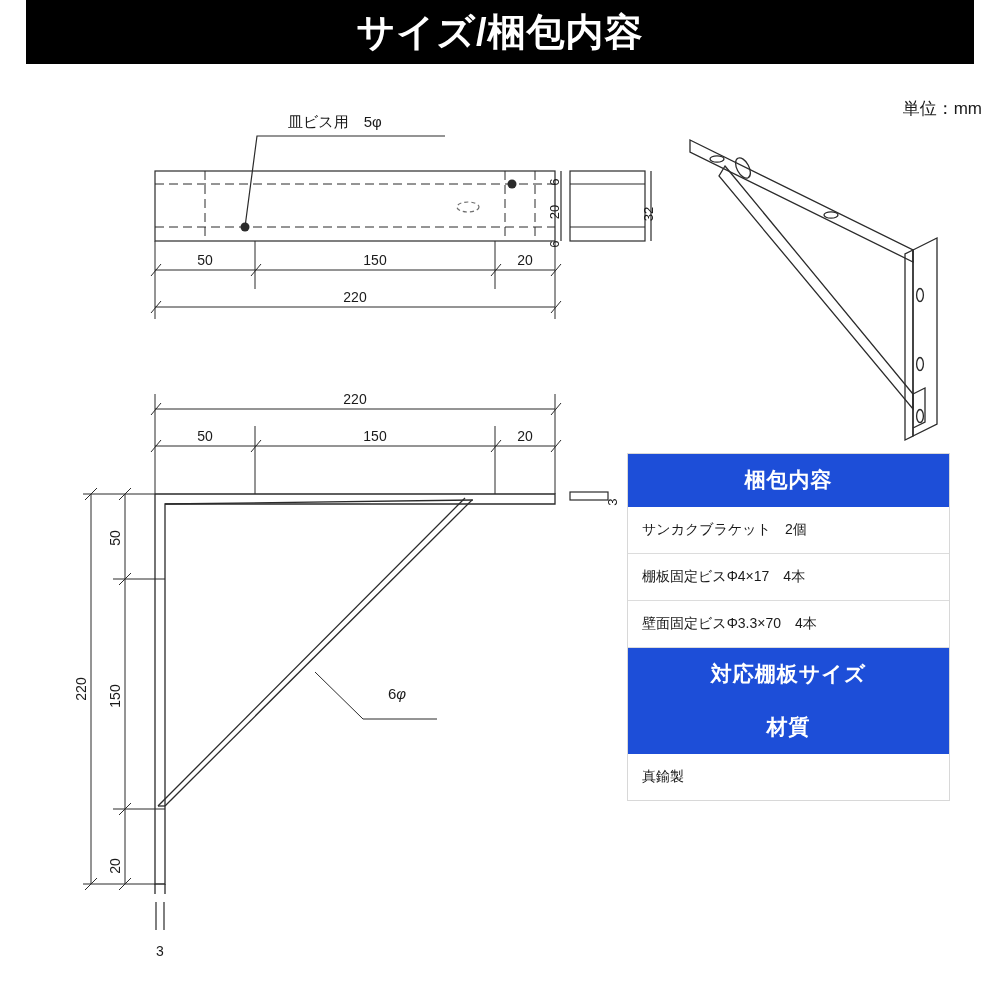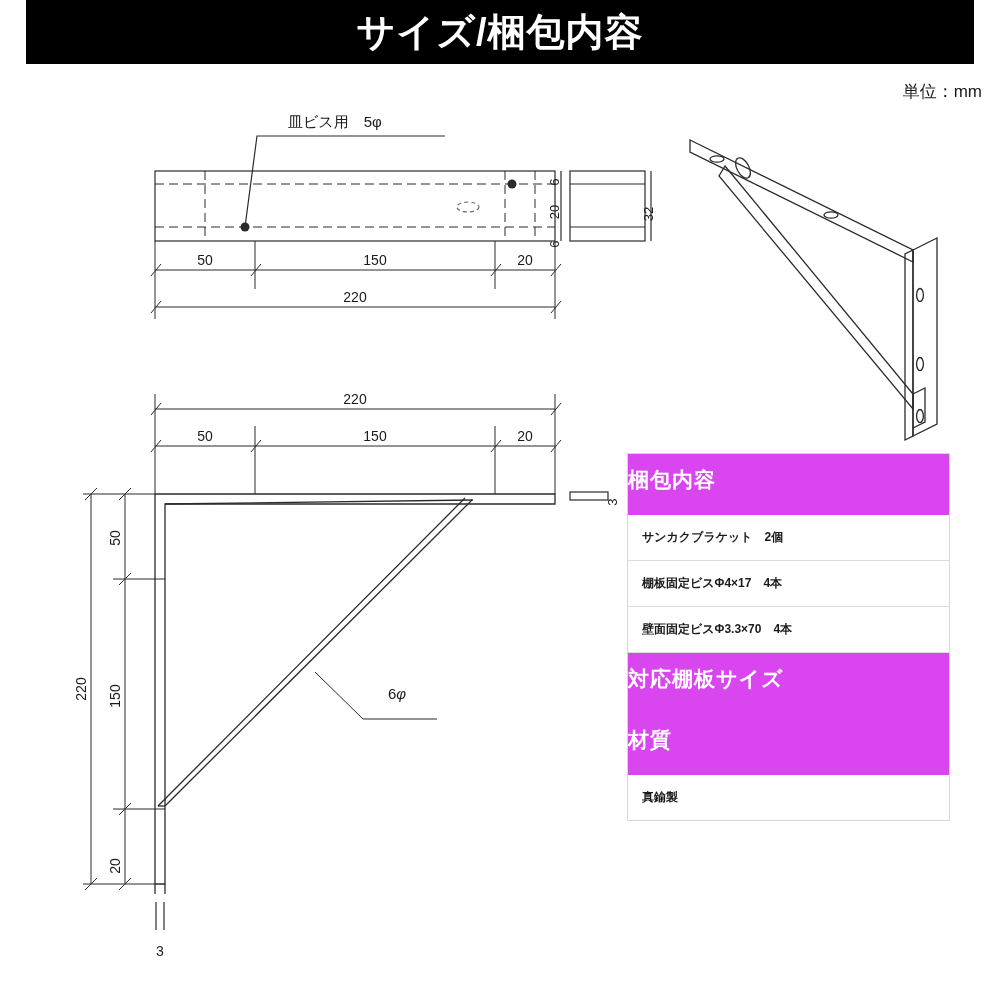--- a/index.html
+++ b/index.html
@@ -44,21 +44,21 @@
     height: 64px;
     background: #ffffff;
   }
   .header-notch-left { left: 0; }
   .header-notch-right { right: 0; }
 
   
   .unit-note {
     position: absolute;
     right: 18px;
-    top: 80px;
+    top: 97px;
     font-size: 17px;
     color: #1a1a1a;
   }
 
   
   .canvas {
     position: absolute;
     left: 0; top: 64px;
     width: 1000px;
     height: 936px;
@@ -70,35 +70,35 @@
   .spec-table {
     position: absolute;
     left: 627px;
     top: 453px;
     width: 323px;
     border: 1px solid #d8d8d8;
     box-sizing: border-box;
     background: #ffffff;
   }
   .spec-head {
-    background: #d946ef;
+    background: #1d4ed8;
     color: #ffffff;
     font-size: 21px;
     font-weight: bold;
-    padding: 12px 0 21px 0;
+    text-align: center;
+    padding: 12px 0 13px 0;
     letter-spacing: 1px;
   }
   .spec-row {
-    font-size: 12px;
+    font-size: 14px;
     color: #1a1a1a;
     padding: 14px 0 14px 14px;
     border-bottom: 1px solid #dcdcdc;
     background: #ffffff;
     white-space: nowrap;
-    font-weight: bold;
   }
   .spec-row:last-child { border-bottom: none; }
 </style>
 </head>
 <body>
 
 <div class="page">
 
   <div class="header">
     <div class="header-notch-left"></div>

